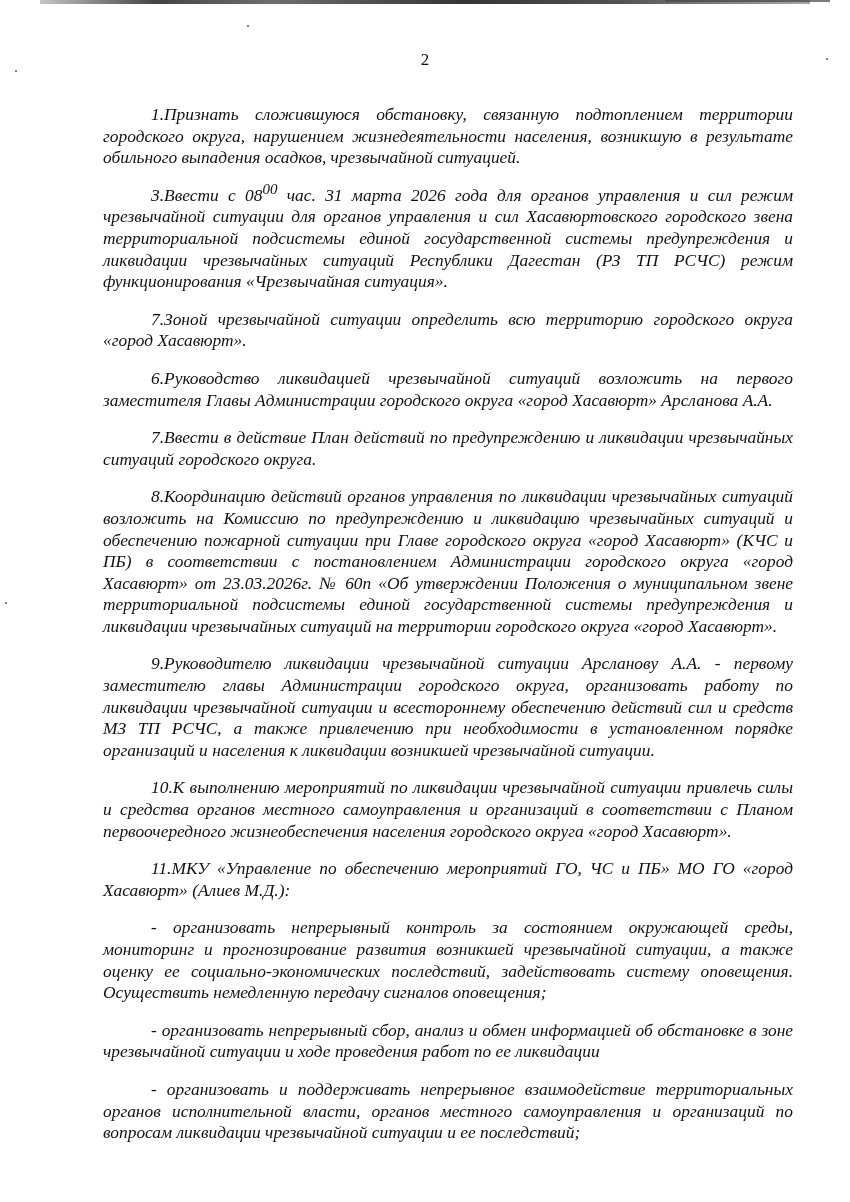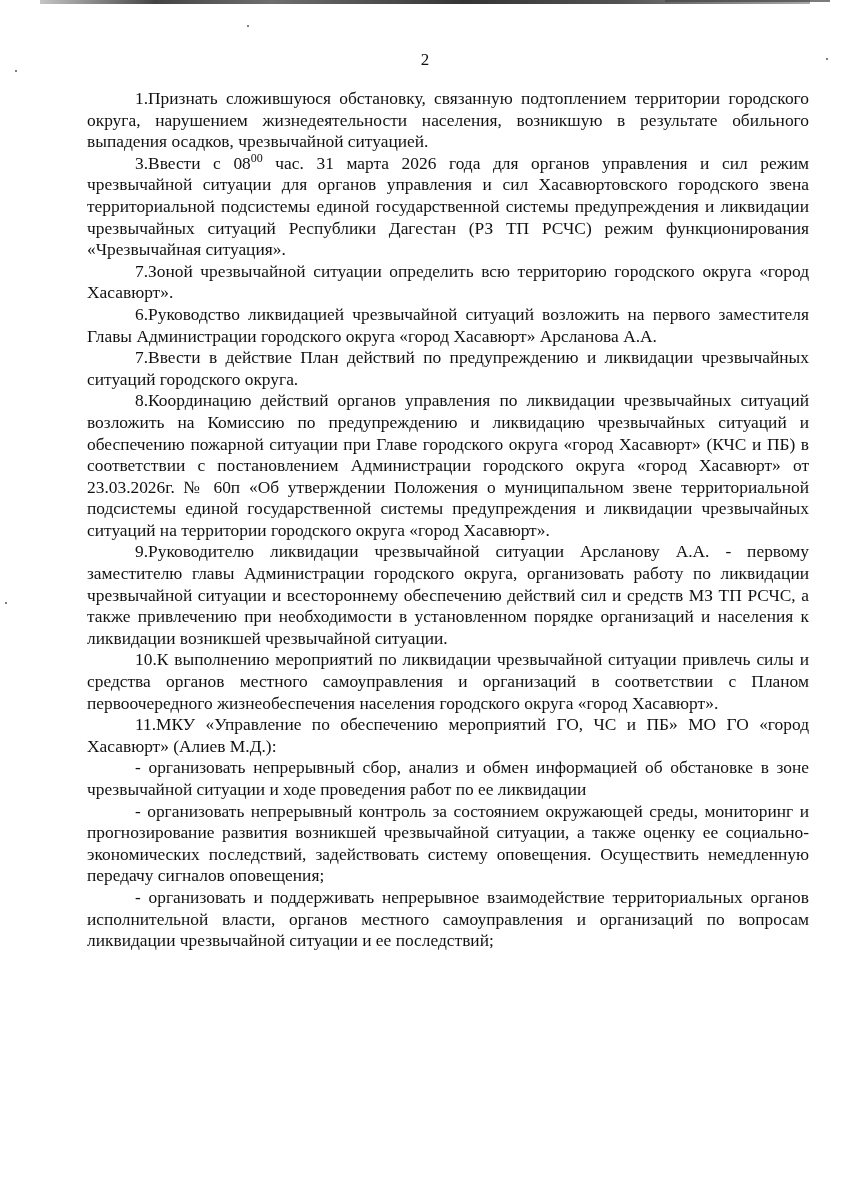--- a/index.html
+++ b/index.html
@@ -15,22 +15,22 @@
   }
   .page-number {
     position: absolute; top: 50px; left: 0; width: 850px; text-align: center;
     font-family: "Liberation Serif", serif; font-size: 17px; color: #111;
   }
   .body {
     position: absolute; top: 88px; left: 87px; width: 722px;
     font-family: "Liberation Serif", serif; font-size: 17.4px; line-height: 21.6px;
     color: #111;
   }
-  .para { margin: 0; text-align: justify; text-indent: 48px; }
-  .sup { font-size: 12px; vertical-align: super; line-height: 0; }
+  .para { margin: 16px; text-align: justify; text-indent: 48px; font-style: italic; }
+  .sup { font-size: 15px; vertical-align: super; line-height: 0; }
   .speck { position: absolute; width: 2px; height: 2px; background: #555; border-radius: 1px; }
 </style>
 </head>
 <body>
 
 <div class="scan-edge"></div>
 <div class="scan-edge-right"></div>
 
 <div class="speck" style="top:25px; left:247px;"></div>
 <div class="speck" style="top:58px; left:826px;"></div>
@@ -42,16 +42,16 @@
 <div class="body">
   <p class="para">1.Признать сложившуюся обстановку, связанную подтоплением территории городского округа, нарушением жизнедеятельности населения, возникшую в результате обильного выпадения осадков, чрезвычайной ситуацией.</p>
   <p class="para"><span>3.Ввести с 08</span><span class="sup">00</span><span> час. 31 марта 2026 года для органов управления и сил режим чрезвычайной ситуации для органов управления и сил Хасавюртовского городского звена территориальной подсистемы единой государственной системы предупреждения и ликвидации чрезвычайных ситуаций Республики Дагестан (РЗ ТП РСЧС) режим функционирования «Чрезвычайная ситуация».</span></p>
   <p class="para">7.Зоной чрезвычайной ситуации определить всю территорию городского округа «город Хасавюрт».</p>
   <p class="para">6.Руководство ликвидацией чрезвычайной ситуаций возложить на первого заместителя Главы Администрации городского округа «город Хасавюрт» Арсланова А.А.</p>
   <p class="para">7.Ввести в действие План действий по предупреждению и ликвидации чрезвычайных ситуаций городского округа.</p>
   <p class="para">8.Координацию действий органов управления по ликвидации чрезвычайных ситуаций возложить на Комиссию по предупреждению и ликвидацию чрезвычайных ситуаций и обеспечению пожарной ситуации при Главе городского округа «город Хасавюрт» (КЧС и ПБ) в соответствии с постановлением Администрации городского округа «город Хасавюрт» от 23.03.2026г. № 60п «Об утверждении Положения о муниципальном звене территориальной подсистемы единой государственной системы предупреждения и ликвидации чрезвычайных ситуаций на территории городского округа «город Хасавюрт».</p>
   <p class="para">9.Руководителю ликвидации чрезвычайной ситуации Арсланову А.А. - первому заместителю главы Администрации городского округа, организовать работу по ликвидации чрезвычайной ситуации и всестороннему обеспечению действий сил и средств МЗ ТП РСЧС, а также привлечению при необходимости в установленном порядке организаций и населения к ликвидации возникшей чрезвычайной ситуации.</p>
   <p class="para">10.К выполнению мероприятий по ликвидации чрезвычайной ситуации привлечь силы и средства органов местного самоуправления и организаций в соответствии с Планом первоочередного жизнеобеспечения населения городского округа «город Хасавюрт».</p>
   <p class="para">11.МКУ «Управление по обеспечению мероприятий ГО, ЧС и ПБ» МО ГО «город Хасавюрт» (Алиев М.Д.):</p>
+  <p class="para">- организовать непрерывный контроль за состоянием окружающей среды, мониторинг и прогнозирование развития возникшей чрезвычайной ситуации, а также оценку ее социально-экономических последствий, задействовать систему оповещения. Осуществить немедленную передачу сигналов оповещения;</p>
   <p class="para">- организовать непрерывный сбор, анализ и обмен информацией об обстановке в зоне чрезвычайной ситуации и ходе проведения работ по ее ликвидации</p>
-  <p class="para">- организовать непрерывный контроль за состоянием окружающей среды, мониторинг и прогнозирование развития возникшей чрезвычайной ситуации, а также оценку ее социально-экономических последствий, задействовать систему оповещения. Осуществить немедленную передачу сигналов оповещения;</p>
   <p class="para">- организовать и поддерживать непрерывное взаимодействие территориальных органов исполнительной власти, органов местного самоуправления и организаций по вопросам ликвидации чрезвычайной ситуации и ее последствий;</p>
 </div>
 
 </body></html>

